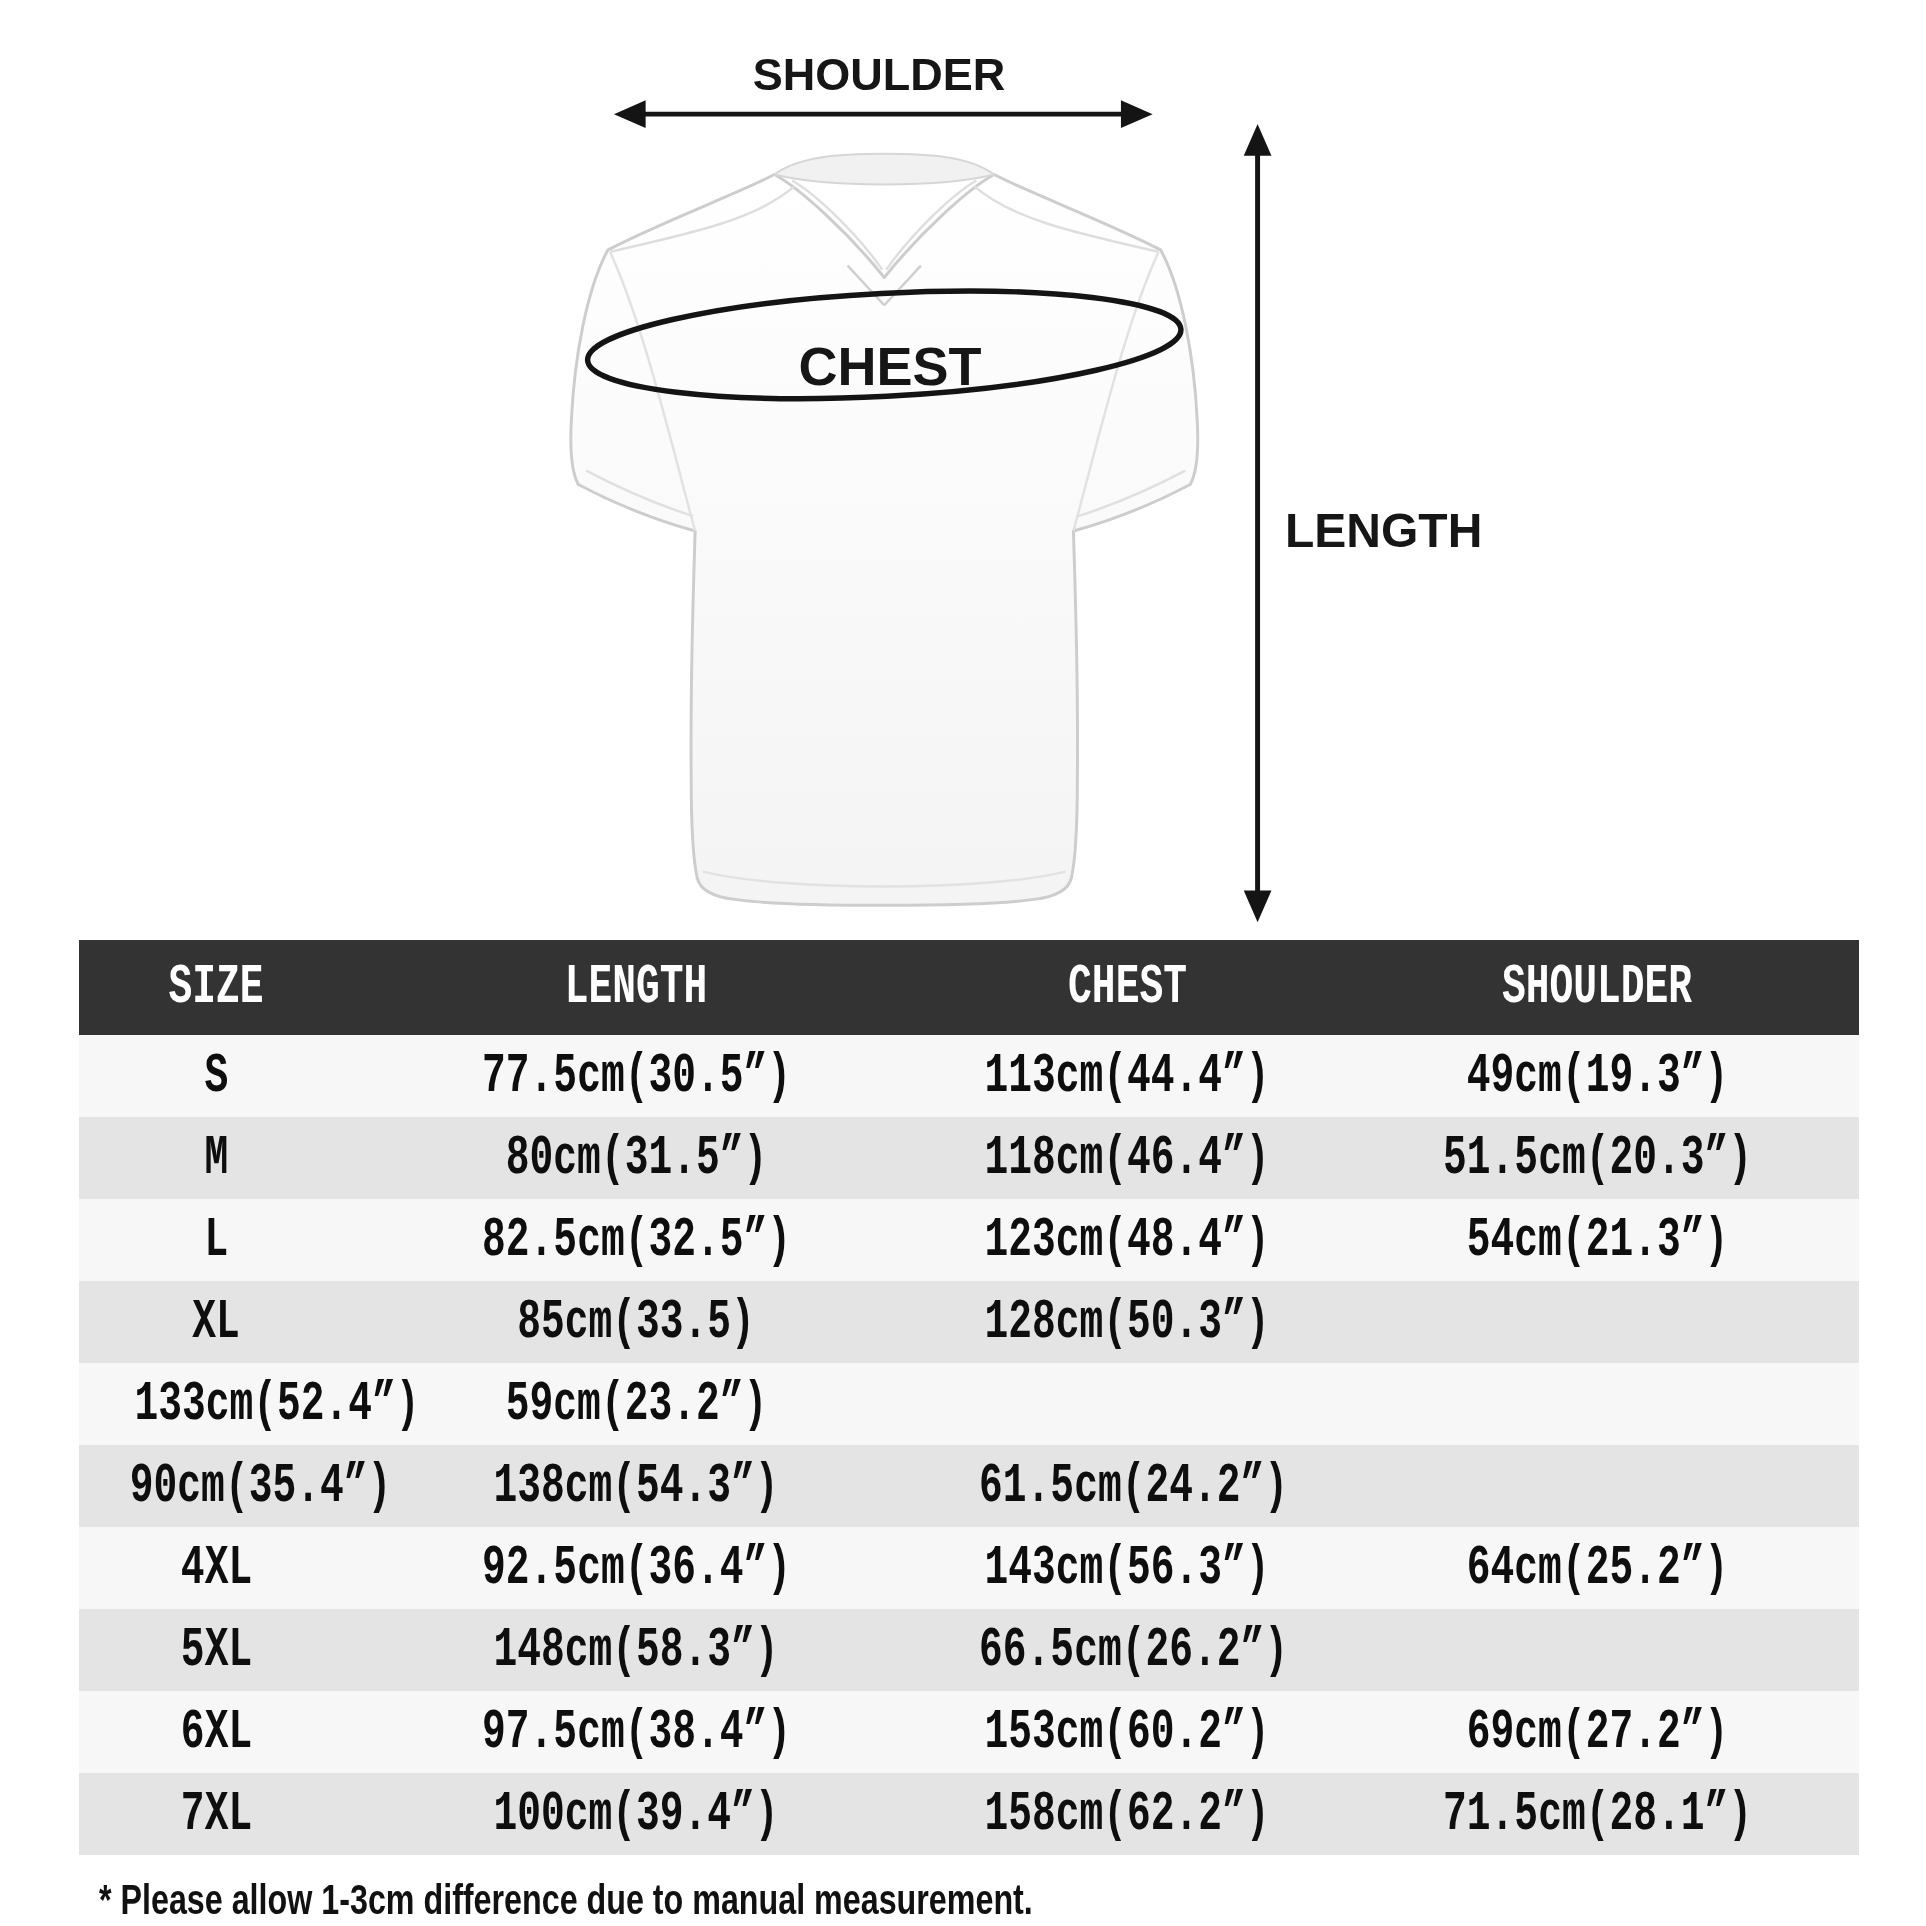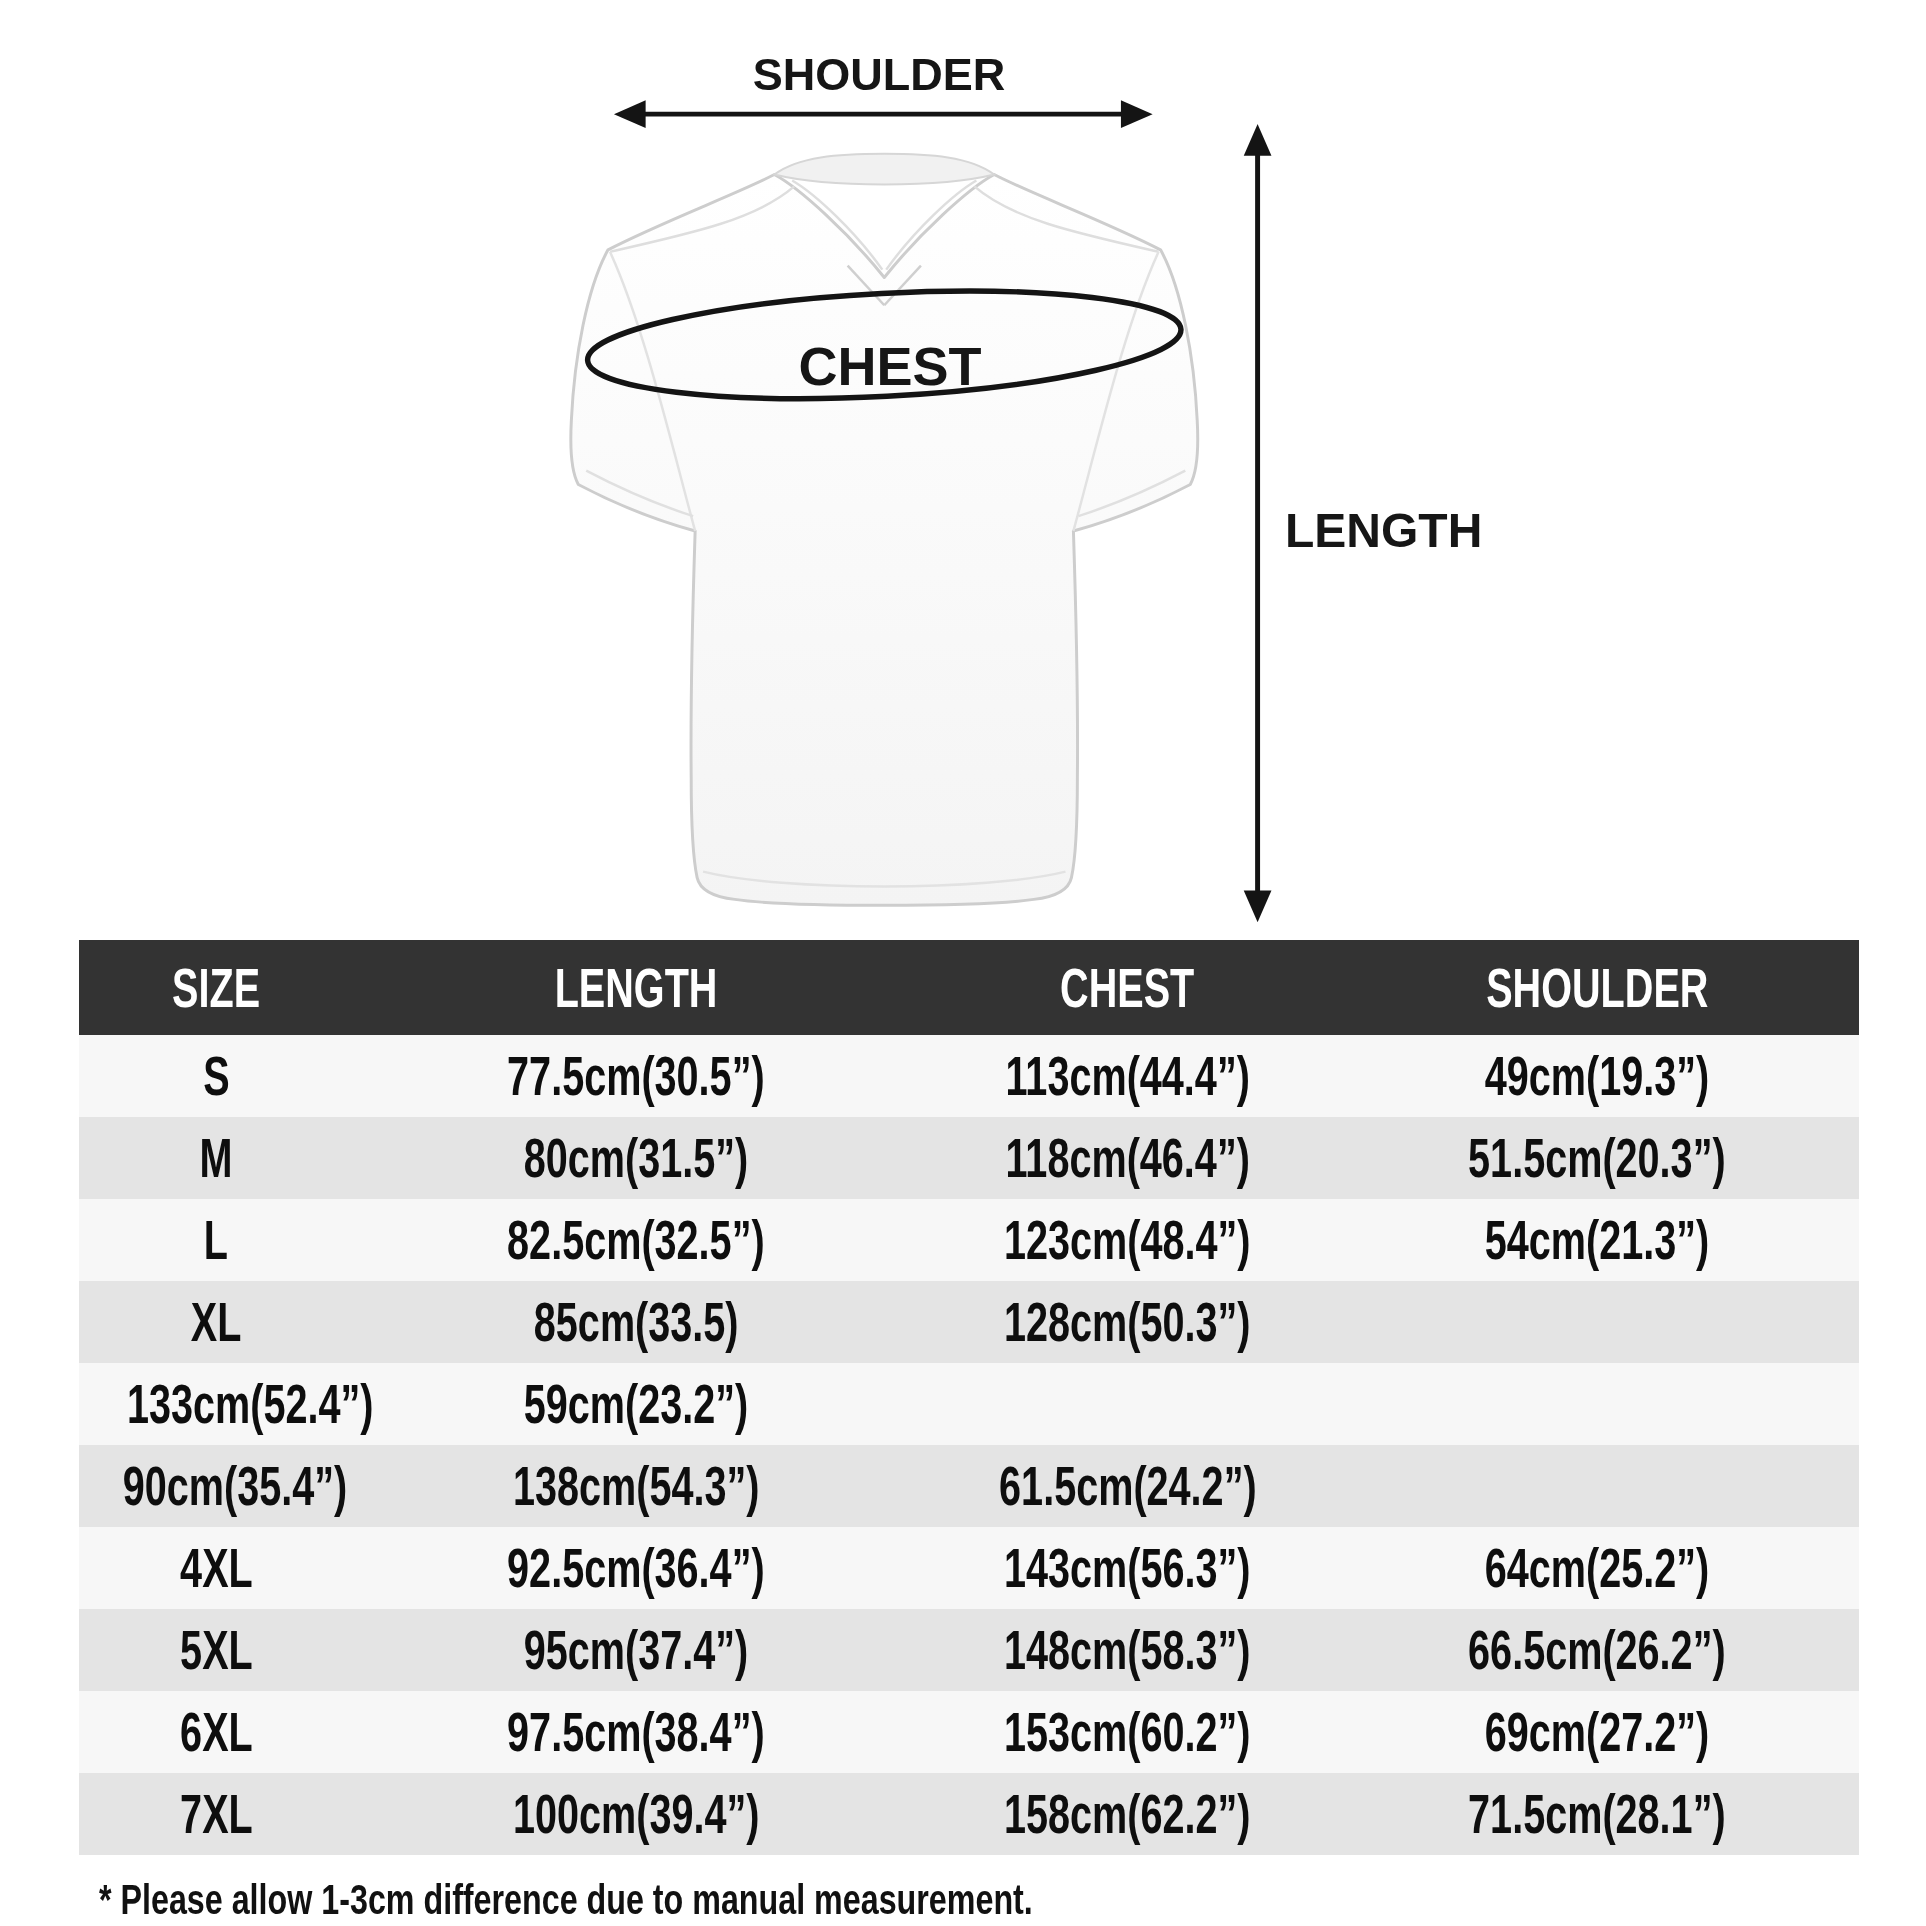--- a/index.html
+++ b/index.html
@@ -9,21 +9,21 @@
   }
   
   .diagram{position:absolute;left:0;top:0;width:1927px;height:911px;}
   .diagram svg{position:absolute;left:0;top:0;}
   .lbl{position:absolute;font-weight:700;color:#161616;white-space:nowrap;line-height:1;}
   .lbl-shoulder{left:879px;top:24px;font-size:45px;transform:translateX(-50%);}
   .lbl-chest{left:890px;top:311px;font-size:54px;transform:translateX(-50%);}
   .lbl-length{left:1285px;top:479px;font-size:48px;}
   
   .size-table{position:absolute;left:79px;top:912px;width:1780px;}
-  .grid-cols{display:grid;grid-template-columns:15.4% 31.8% 23.4% 29.4%;}
+  .grid-cols{display:grid;grid-template-columns:15.4% 31.8% 23.4% 29.4%;font-family:Liberation Mono, monospace;}
   .thead{height:95px;background:#333333;color:#ffffff;align-items:center;text-align:center;}
   .th{font-size:55px;}
   .trow{height:82px;align-items:center;text-align:center;font-size:55px;color:#0e0e0e;}
   .trow.light{background:#f7f7f7;}
   .trow.dark{background:#e4e4e4;}
   .cell{overflow:visible;}
   .cnd{display:inline-block;font-weight:700;transform:scaleX(0.72);transform-origin:center center;white-space:nowrap;}
   
   .note{position:absolute;left:99px;top:1847px;font-size:43px;color:#111111;white-space:nowrap;}
   .note .cnd{transform-origin:left center;transform:scaleX(0.75);}
@@ -139,21 +139,20 @@
       <div class="cell"><span class="cnd">61.5cm(24.2”)</span></div>
     </div>
     <div class="trow light grid-cols">
       <div class="cell"><span class="cnd">4XL</span></div>
       <div class="cell"><span class="cnd">92.5cm(36.4”)</span></div>
       <div class="cell"><span class="cnd">143cm(56.3”)</span></div>
       <div class="cell"><span class="cnd">64cm(25.2”)</span></div>
     </div>
     <div class="trow dark grid-cols">
       <div class="cell"><span class="cnd">5XL</span></div>
-      <div class="cell"><span class="cnd">95cm(37.4”)</span></div>
       <div class="cell"><span class="cnd">148cm(58.3”)</span></div>
       <div class="cell"><span class="cnd">66.5cm(26.2”)</span></div>
     </div>
     <div class="trow light grid-cols">
       <div class="cell"><span class="cnd">6XL</span></div>
       <div class="cell"><span class="cnd">97.5cm(38.4”)</span></div>
       <div class="cell"><span class="cnd">153cm(60.2”)</span></div>
       <div class="cell"><span class="cnd">69cm(27.2”)</span></div>
     </div>
     <div class="trow dark grid-cols">

